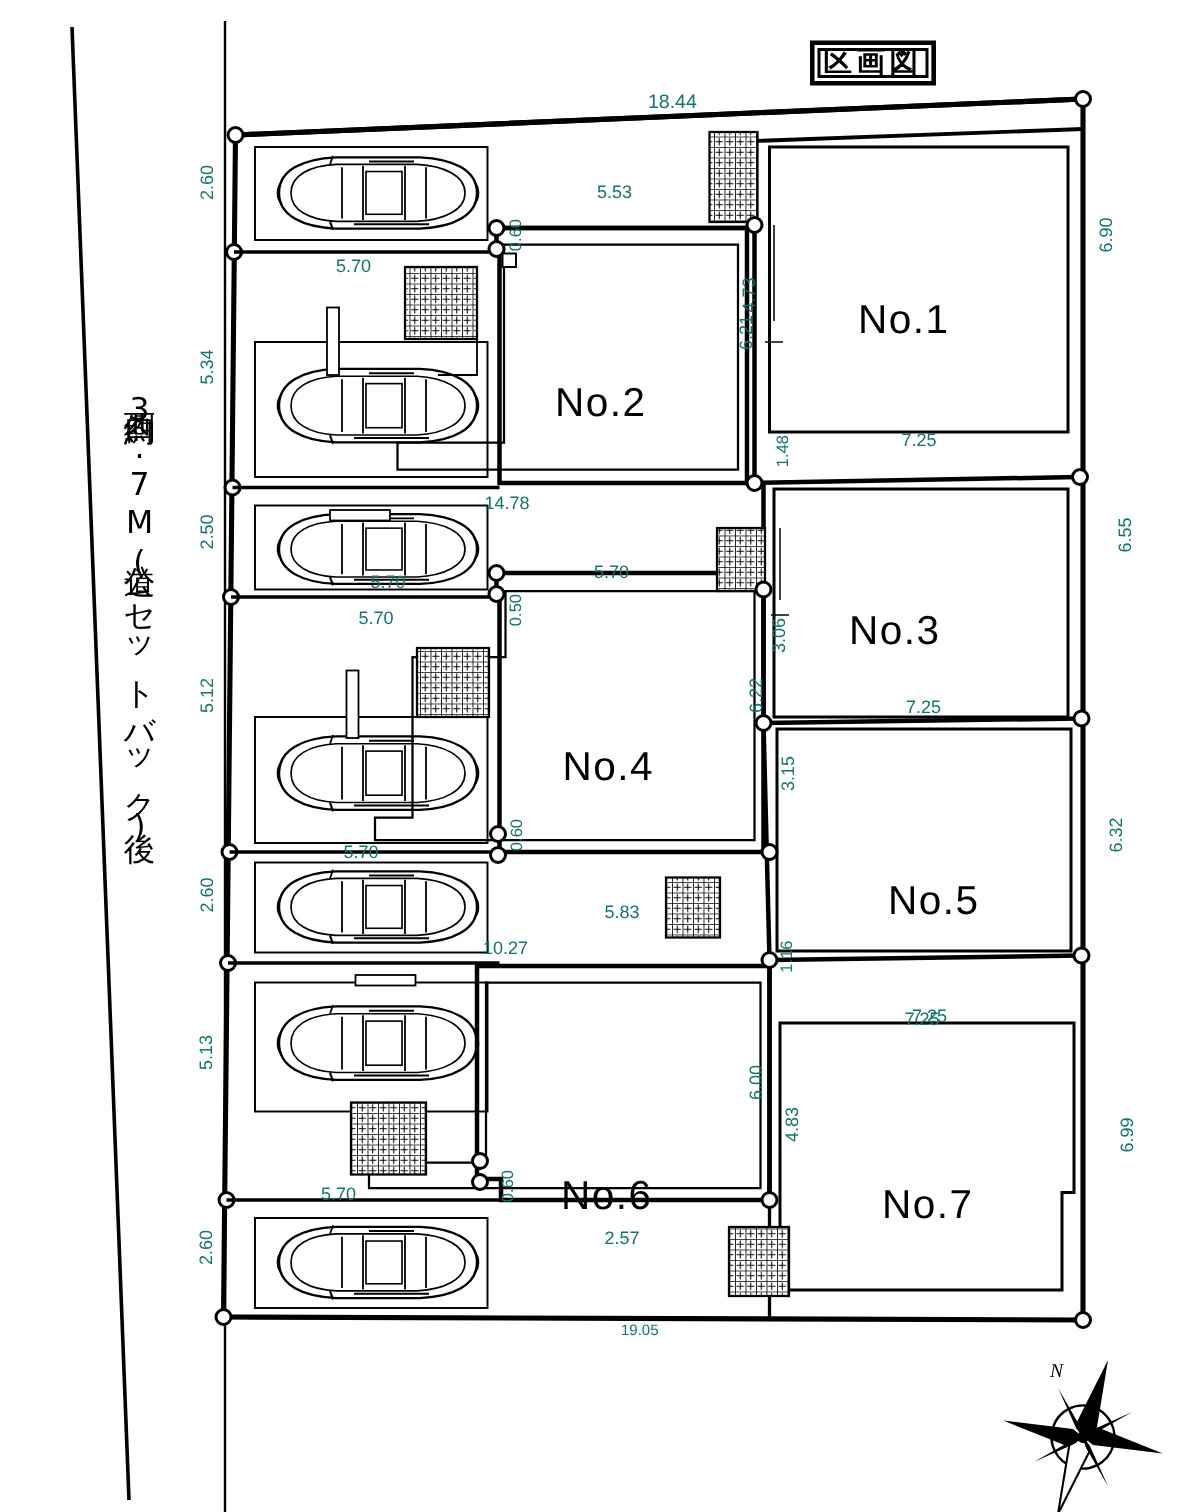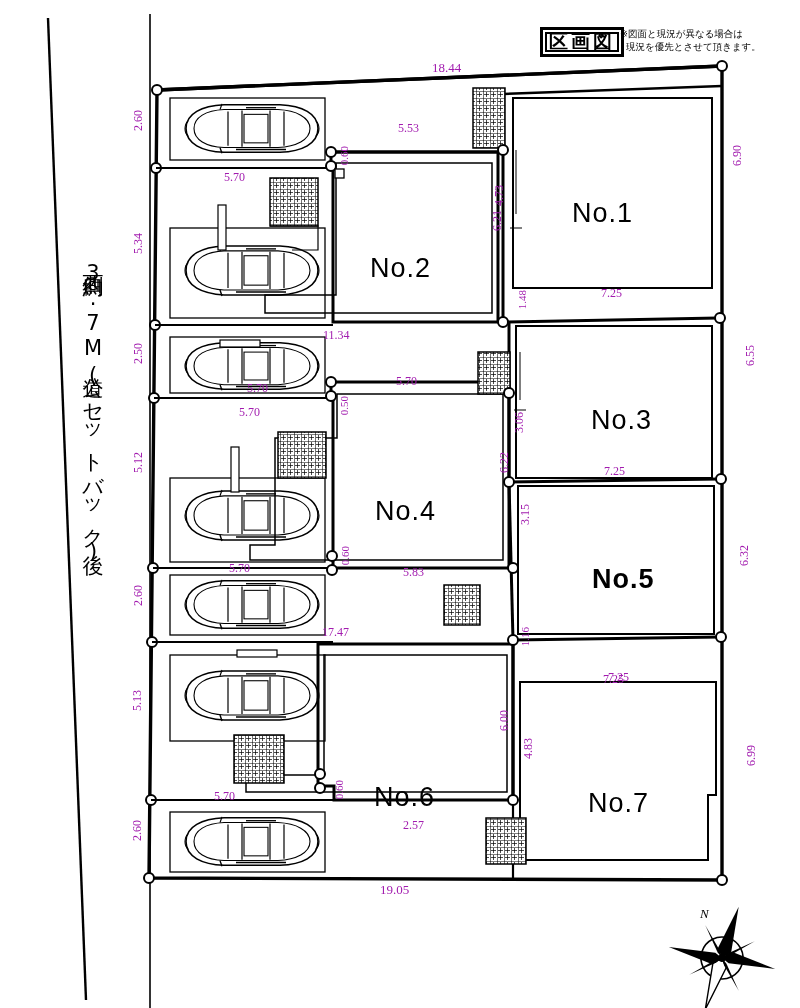--- a/index.html
+++ b/index.html
@@ -39,22 +39,22 @@
     letter-spacing:1px;
     font-family:"DejaVu Sans",sans-serif;
     white-space:nowrap;
     line-height:1;
   }
 
   
   .dim{
     position:absolute;
     font-size:12px;
-    font-family:Liberation Serif, serif;
-    color:#a21caf;
+    font-family:Liberation Sans, sans-serif;
+    color:#0f766e;
     white-space:nowrap;
   }
   .dim.v{
     writing-mode:vertical-rl;
     transform:rotate(180deg);
     transform-origin:center;
   }
   .lot-label{
     position:absolute;
     font-size:27px;
@@ -243,35 +243,33 @@
       <path d="M-26,-26 L-4,-6 L0,0 L-6,-4 Z" fill="#000"></path>
       <path d="M26,26 L4,6 L0,0 L6,4 Z" fill="#000"></path>
       <path d="M26,-26 L6,-4 L0,0 L4,-6 Z" fill="#000"></path>
       <path d="M-26,26 L-6,4 L0,0 L-4,6 Z" fill="#000"></path>
       <circle cx="0" cy="0" r="4" fill="#000"></circle>
     </g>
   </svg>
 
   <div class="title-badge">区画図</div>
 
-  <div class="note">※図面と現況が異なる場合は
-  現況を優先とさせて頂きます。</div>
 
   <div class="road-label">西側約3.7M公道(セットバック後)</div>
 
   <div class="lot-label" style="left:572px;top:150px;">No.1</div>
   <div class="lot-label" style="left:370px;top:205px;">No.2</div>
-  <div class="lot-label" style="left:591px;top:357px;text-align:center;">No.3</div>
+  <div class="lot-label" style="left:566px;top:357px;text-align:center;">No.3</div>
   <div class="lot-label" style="left:375px;top:448px;">No.4</div>
-  <div class="lot-label" style="left:592px;top:516px;font-weight:bold;">No.5</div>
+  <div class="lot-label" style="left:592px;top:537px;">No.5</div>
   <div class="lot-label" style="left:374px;top:734px;">No.6</div>
   <div class="lot-label" style="left:588px;top:740px;">No.7</div>
 
   <div class="dim" style="left:432px;top:60px;font-size:13px;">18.44</div>
-  <div class="dim" style="left:380px;top:882px;font-size:13px;">19.05</div>
+  <div class="dim" style="left:414px;top:882px;font-size:10px;">19.05</div>
 
   <div class="dim v" style="left:131px;top:110px;">2.60</div>
   <div class="dim v" style="left:131px;top:233px;">5.34</div>
   <div class="dim v" style="left:131px;top:343px;">2.50</div>
   <div class="dim v" style="left:131px;top:452px;">5.12</div>
   <div class="dim v" style="left:131px;top:585px;">2.60</div>
   <div class="dim v" style="left:130px;top:690px;">5.13</div>
   <div class="dim v" style="left:130px;top:820px;">2.60</div>
 
   <div class="dim v" style="left:730px;top:145px;">6.90</div>
@@ -284,38 +282,38 @@
   <div class="dim" style="left:229px;top:561px;">5.70</div>
   <div class="dim" style="left:214px;top:789px;">5.70</div>
   <div class="dim" style="left:247px;top:381px;">5.70</div>
 
   <div class="dim v" style="left:492px;top:185px;">4.73</div>
   <div class="dim" style="left:601px;top:286px;">7.25</div>
 
   <div class="dim" style="left:398px;top:121px;">5.53</div>
   <div class="dim v" style="left:338px;top:146px;font-size:11px;">0.60</div>
   <div class="dim v" style="left:490px;top:210px;">6.21</div>
-  <div class="dim" style="left:323px;top:328px;">11.34</div>
+  <div class="dim" style="left:323px;top:328px;">14.78</div>
 
   <div class="dim v" style="left:516px;top:290px;font-size:11px;">1.48</div>
 
   <div class="dim v" style="left:512px;top:412px;">3.06</div>
   <div class="dim" style="left:604px;top:464px;">7.25</div>
 
   <div class="dim" style="left:396px;top:374px;">5.70</div>
   <div class="dim v" style="left:338px;top:396px;font-size:11px;">0.50</div>
   <div class="dim v" style="left:497px;top:452px;">6.22</div>
   <div class="dim v" style="left:339px;top:546px;font-size:11px;">0.60</div>
-  <div class="dim" style="left:403px;top:565px;">5.83</div>
+  <div class="dim" style="left:403px;top:601px;">5.83</div>
 
   <div class="dim v" style="left:518px;top:504px;">3.15</div>
   <div class="dim v" style="left:519px;top:627px;font-size:11px;">1.16</div>
   <div class="dim" style="left:608px;top:670px;">7.25</div>
 
-  <div class="dim" style="left:322px;top:625px;">17.47</div>
+  <div class="dim" style="left:322px;top:625px;">10.27</div>
   <div class="dim v" style="left:497px;top:710px;">6.00</div>
   <div class="dim v" style="left:333px;top:780px;font-size:11px;">0.60</div>
   <div class="dim" style="left:403px;top:818px;">2.57</div>
 
   <div class="dim" style="left:603px;top:672px;">7.25</div>
   <div class="dim v" style="left:521px;top:738px;">4.83</div>
 
   <div class="compass-n" style="left:700px;top:906px;">N</div>
 
 </div>

